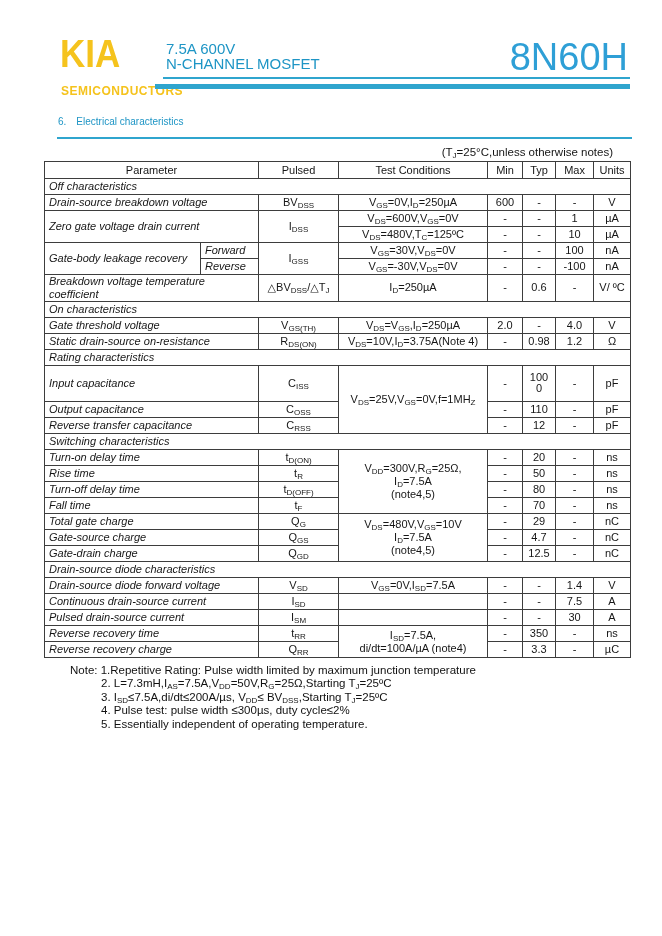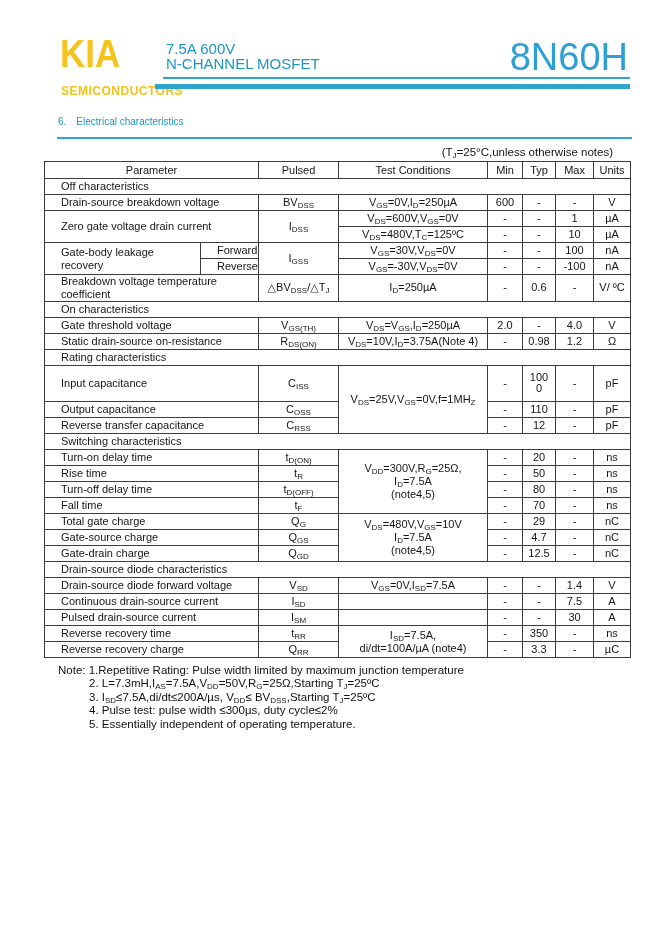--- a/index.html
+++ b/index.html
@@ -23,25 +23,25 @@
   .section-title { position:absolute; left:58px; top:116px; font-size:10px; color:var(--accent); }
   .section-title .num { margin-right:10px; }
   .section-underline { position:absolute; left:57px; top:137px; width:575px; height:2px; background:var(--line); }
   
   .caption { position:absolute; right:49px; top:146px; font-size:11.5px; color:#161616;padding-left:20px; }
   table { border-collapse:collapse; table-layout:fixed; position:absolute; left:44px; top:161px;
           width:586px; font-size:11px; color:#161616; }
   td { border:1px solid #3d3d3d; text-align:center; height:16px; padding:0 2px; line-height:1.18;
        overflow:hidden; }
   tr.head td { height:17px; }
-  td.p, td.sec { text-align:left; padding:0 16px; }
+  td.p, td.sec { text-align:left; padding:0 4px;font-style:italic; }
   td.bk { word-break:break-all; padding:6px 6px; line-height:1.05; }
   sub { font-size:8px; vertical-align:-2px; line-height:0; }
   
-  .notes { position:absolute; left:58px; top:664px; font-size:11.5px; line-height:13.4px; color:#111; }
+  .notes { position:absolute; left:70px; top:664px; font-size:11.5px; line-height:13.4px; color:#111; }
   .note-line.indent { margin-left:31px; }
   
   .footer-line { position:absolute; left:53px; top:860px; width:562px; height:2px; background:var(--line); }
   .footer-page { position:absolute; left:297px; top:865px; font-size:11px; font-weight:bold; color:var(--accent); }
   .footer-rev  { position:absolute; left:483px; top:865px; font-size:11px; font-weight:bold; color:var(--accent); }
 </style>
 </head>
 <body>
 
 <div class="page" style="--accent: #1E95C5; --line: #2FA5CE; --part: #2E9FD6; --yellow: #F5C31D;">

